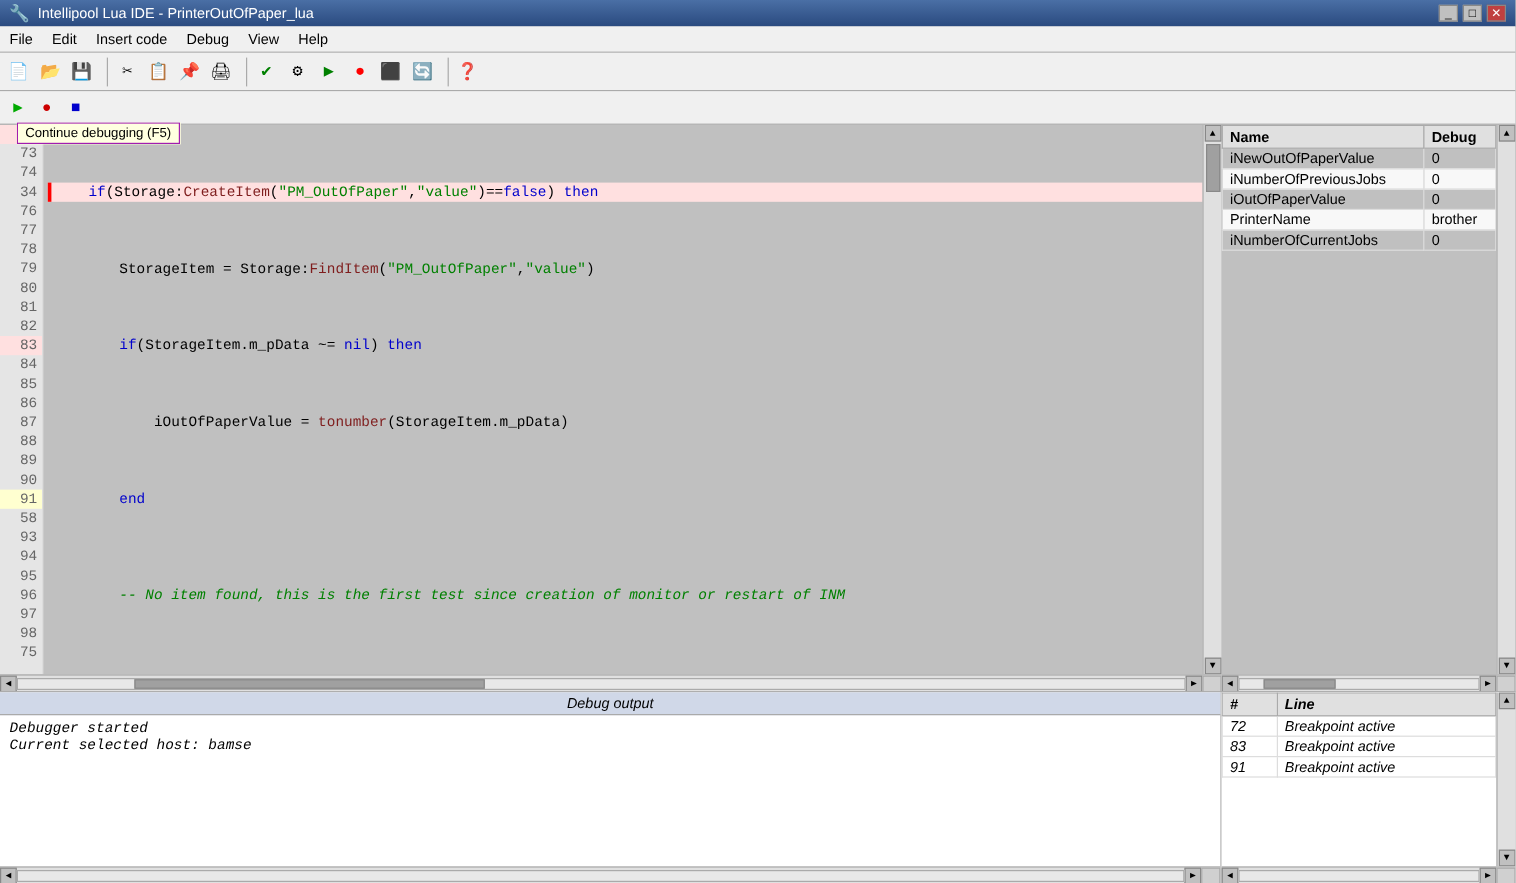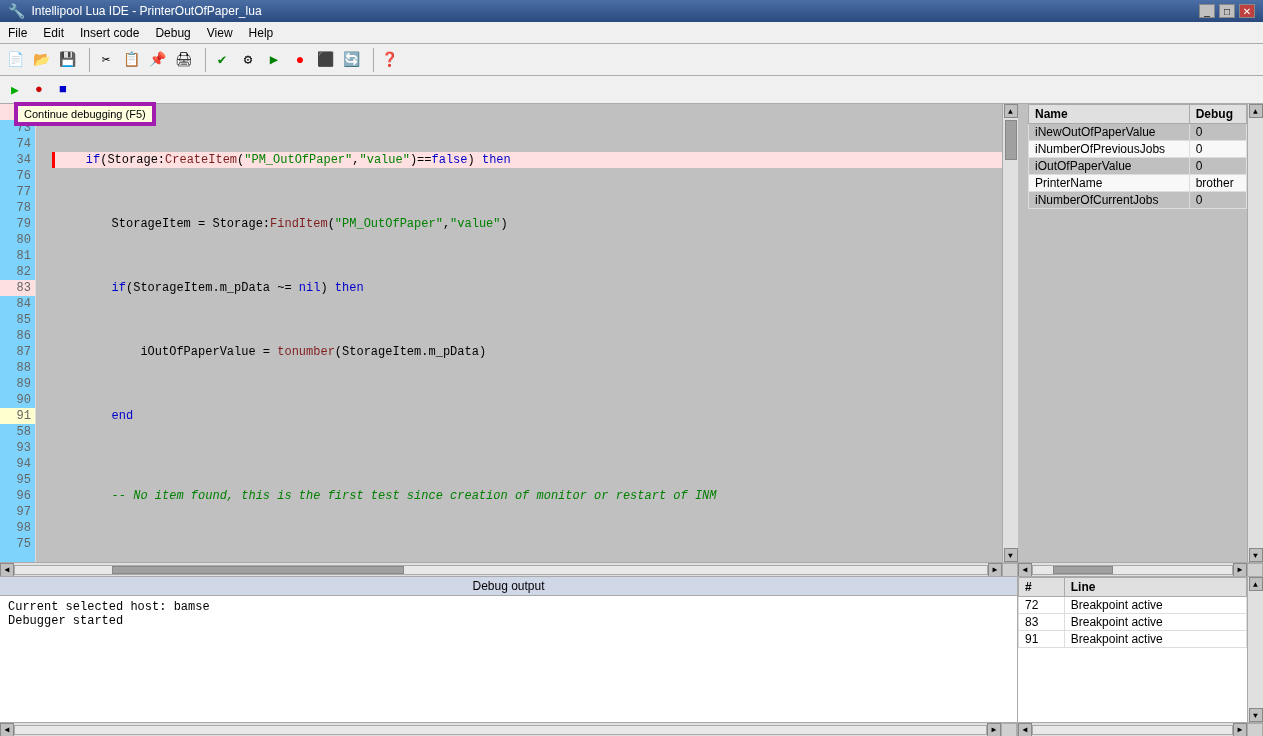--- a/index.html
+++ b/index.html
@@ -81,43 +81,43 @@
       font-size: 13px;
     }
     .debug-btn-play { color: #00aa00; }
     .debug-btn-stop { color: #cc0000; }
     .debug-btn-pause { color: #0000cc; }
     #tooltip-box {
       position: absolute;
       left: 14px;
       top: 26px;
       background: #ffffe0;
-      border: 4px solid #a21caf;
+      border: 1px solid #a21caf;
       padding: 2px 6px;
       font-family: Arial, sans-serif;
       font-size: 11px;
       z-index: 100;
       white-space: nowrap;
     }
     #line-numbers {
-      background: #7dd3fc;
+      background: #e5e5e5;
       border-right: 1px solid #ddd;
       padding: 0 0;
       color: #666;
       font-size: 12px;
       line-height: 16px;
       min-width: 36px;
       text-align: right;
       user-select: none;
       overflow: hidden;
     }
     #code-content {
       flex: 1;
       overflow: auto;
-      padding-left: 16px;
+      padding-left: 4px;
       font-size: 12px;
       line-height: 16px;
       white-space: pre;
     }
     .code-line {
       height: 16px;
       display: flex;
       align-items: center;
       padding-left: 2px;
     }
@@ -151,20 +151,21 @@
       border: 1px solid #ddd;
       padding: 1px 6px;
     }
     #vars-table tr:nth-child(even) td { background: #f8f8f8; }
 
     
     #bottom {
       display: flex;
       height: 160px;
       border-top: 1px solid #aaa;
+      font-style: italic;
     }
     #debug-output {
       flex: 1;
       background: white;
       display: flex;
       flex-direction: column;
       border-right: 1px solid #aaa;
     }
     #debug-output-header {
       background: #d0d8e8;
@@ -305,21 +306,20 @@
     #right-with-scroll {
       width: 245px;
       display: flex;
       flex-direction: column;
       overflow: hidden;
     }
     #right-main {
       flex: 1;
       display: flex;
       overflow: hidden;
-      padding-left: 10px;
     }
     #breakpoints-main {
       flex: 1;
       display: flex;
       overflow: hidden;
     }
     .ln-num {
       height: 16px;
       line-height: 16px;
       text-align: right;
@@ -550,22 +550,22 @@
       </div>
     </div>
 
   </div>
 
   <div id="bottom">
 
     <div id="debug-output">
       <div id="debug-output-header">Debug output</div>
       <div id="debug-output-content">
+        <div>Debugger started</div>
         <div>Current selected host: bamse</div>
-        <div>Debugger started</div>
       </div>
 
       <div class="hscroll-bar">
         <div class="hscroll-btn">◀</div>
         <div class="hscroll-track"></div>
         <div class="hscroll-btn">▶</div>
         <div class="bottom-right-corner"></div>
       </div>
     </div>
 

